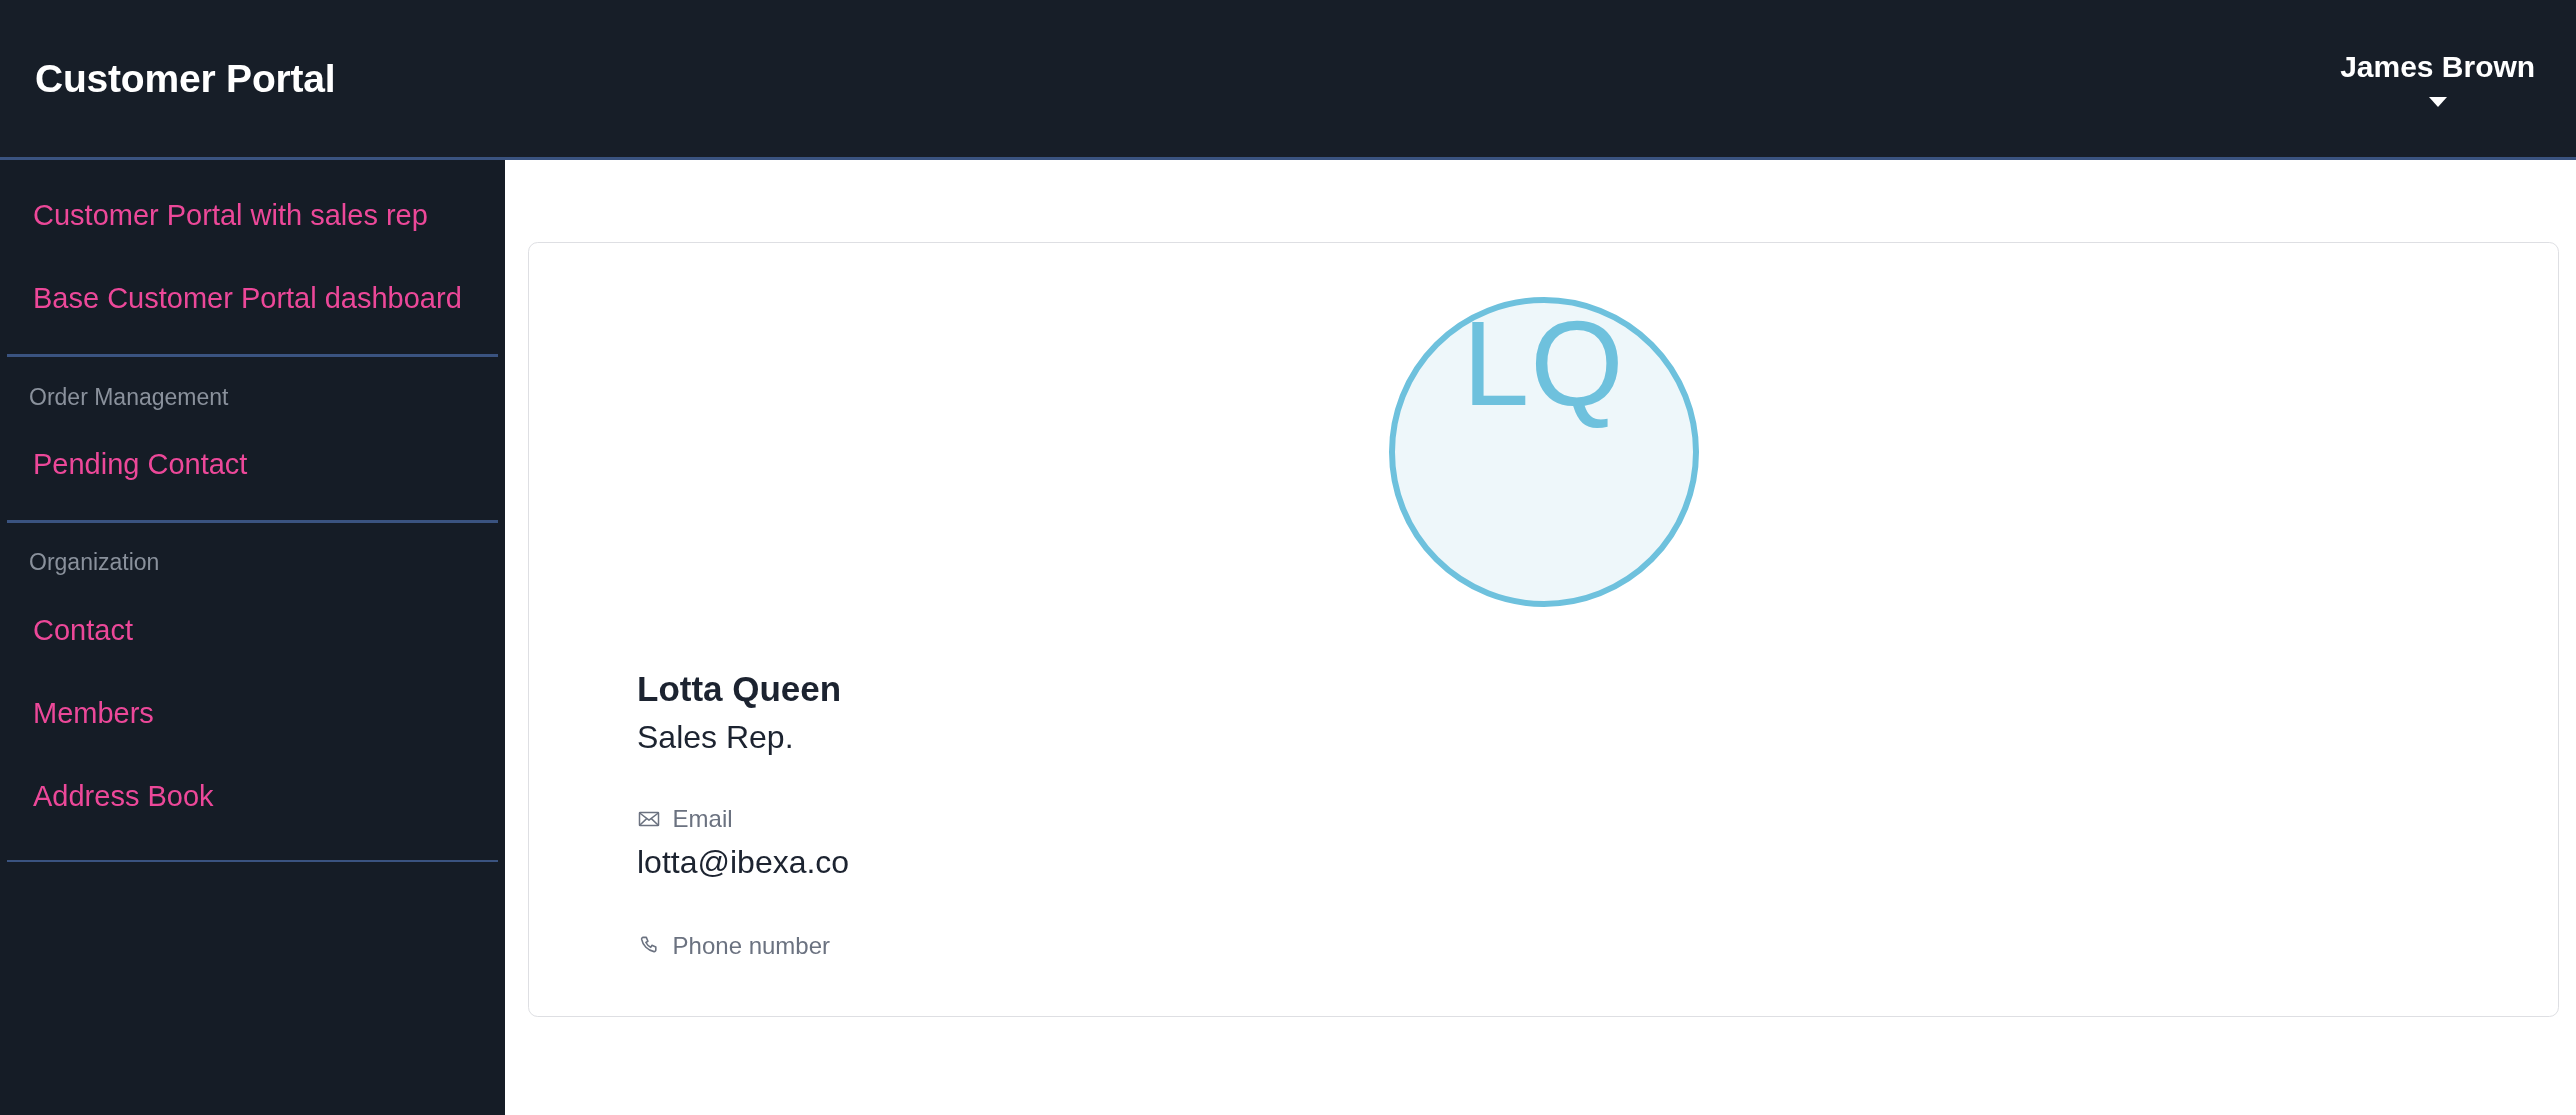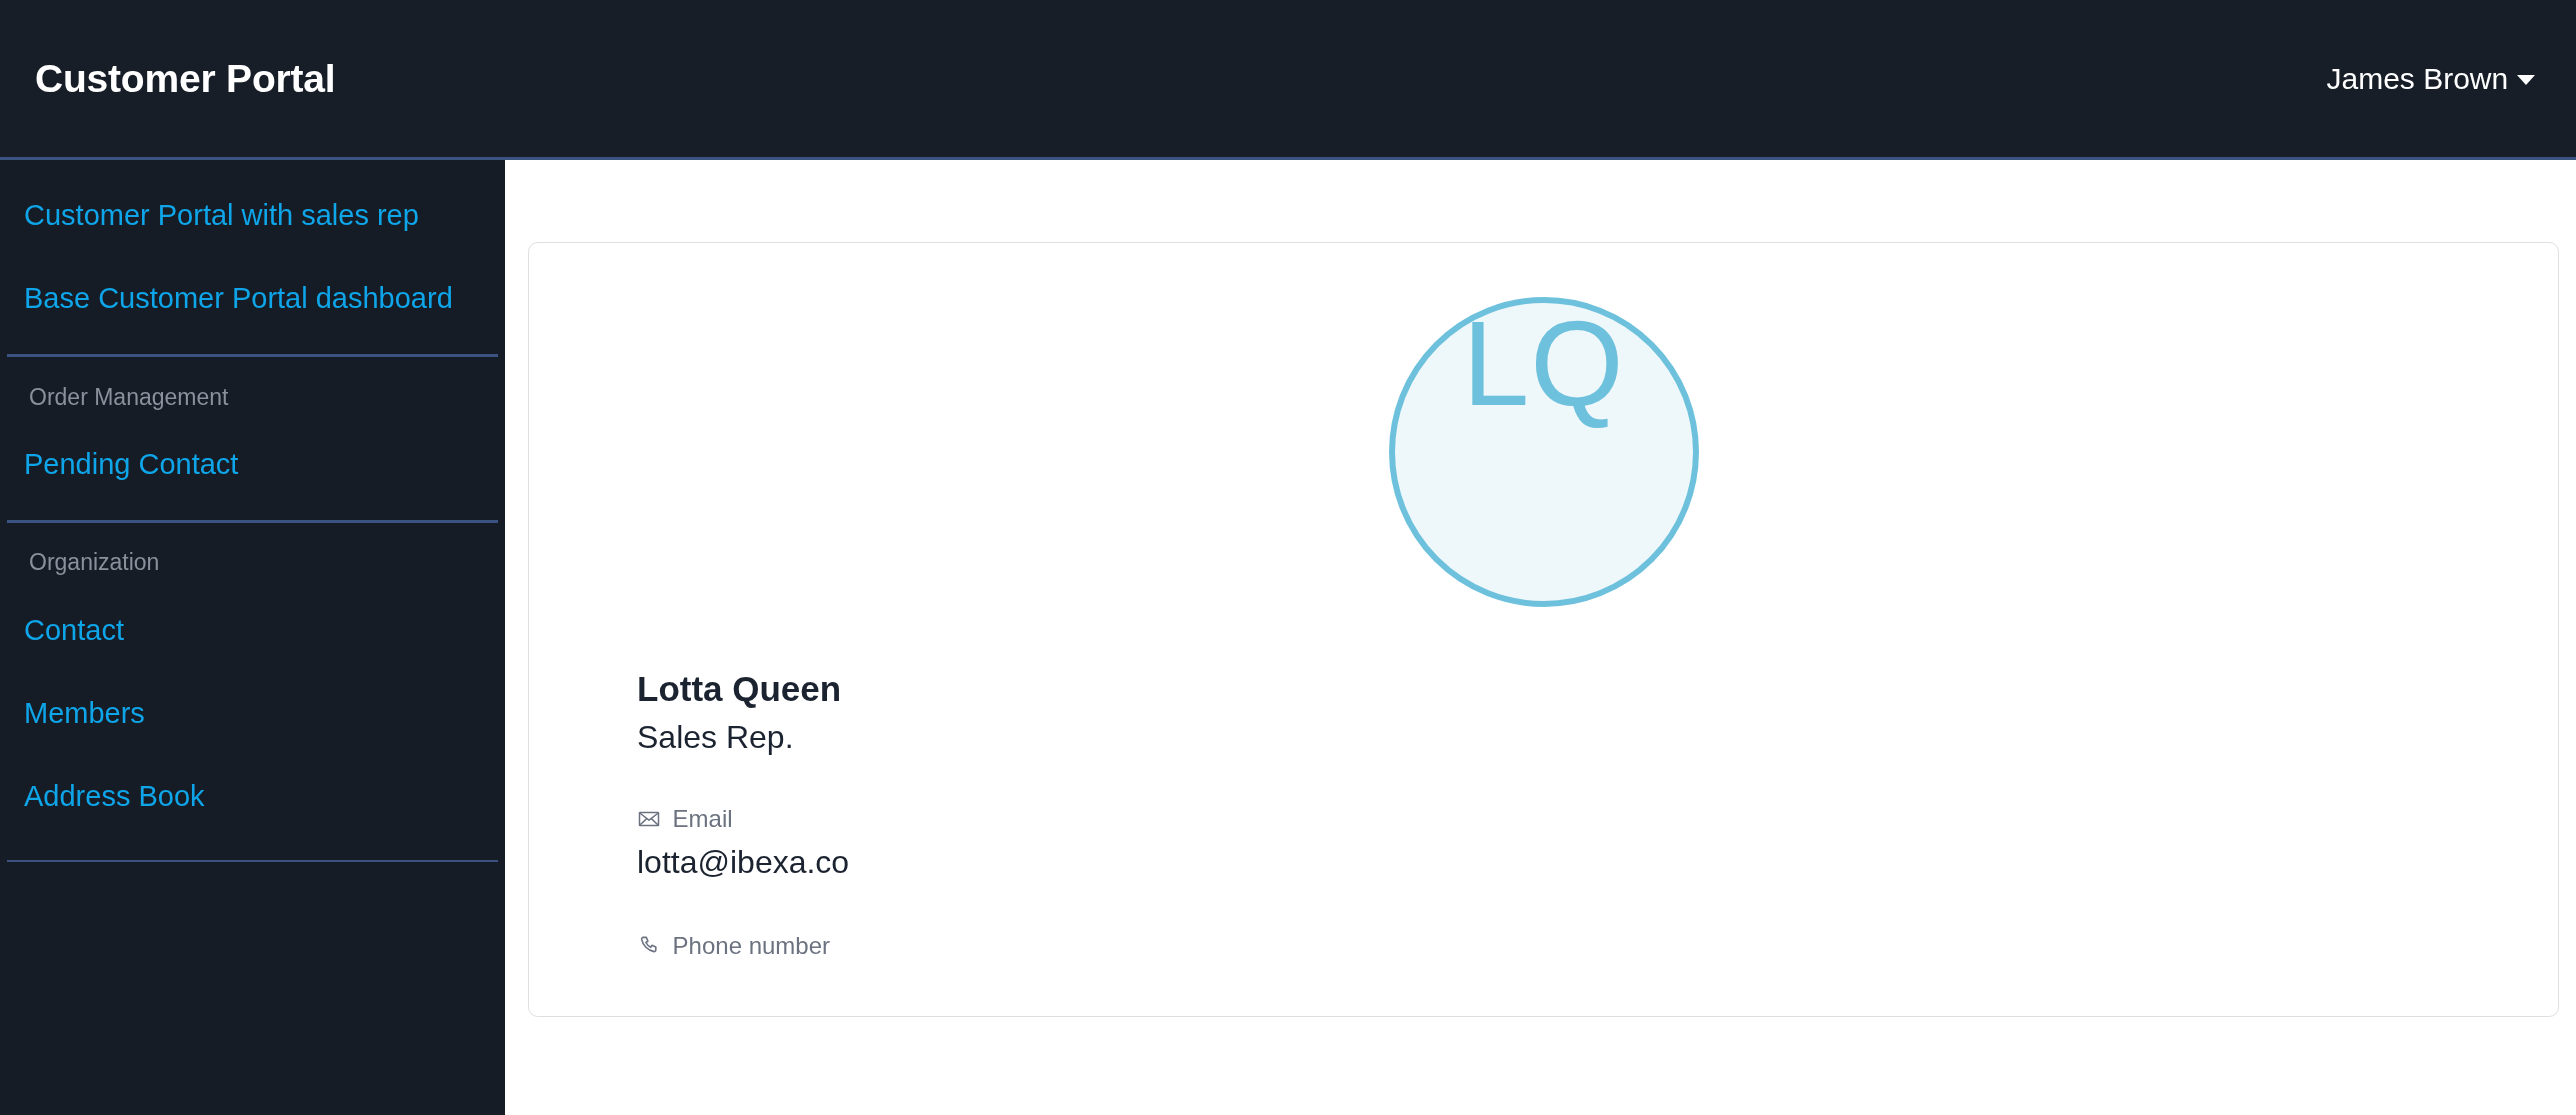--- a/index.html
+++ b/index.html
@@ -40,23 +40,24 @@
     letter-spacing: -0.2px;
     line-height: 1;
   }
 
   .user-menu {
     display: flex;
     align-items: center;
     gap: 9px;
     color: #ffffff;
     font-size: 30px;
-    font-weight: 400;
+    font-weight: 700;
     padding-right: 5.8px;
     cursor: pointer;
+    flex-direction: column;
   }
 
   .caret {
     width: 0; height: 0;
     border-left: 9.7px solid transparent;
     border-right: 9.7px solid transparent;
     border-top: 10.7px solid #ffffff;
     display: inline-block;
     margin-top: 3.9px;
   }
@@ -67,24 +68,24 @@
     top: 160px; left: 0;
     width: 505px;
     height: 956px;
     background: #151c26;
     padding-top: 13.6px;
     overflow: hidden;
   }
 
   .nav-item {
     display: block;
-    color: #0ea5e9;
+    color: #ec4899;
     font-size: 29px;
     font-weight: 400;
-    padding: 25px 29px 25px 24px;
+    padding: 25px 29px 25px 33px;
     line-height: 1.15;
     white-space: nowrap;
     cursor: pointer;
     text-decoration: none;
   }
 
   .nav-section-label {
     color: #8a919c;
     font-size: 23px;
     font-weight: 400;

